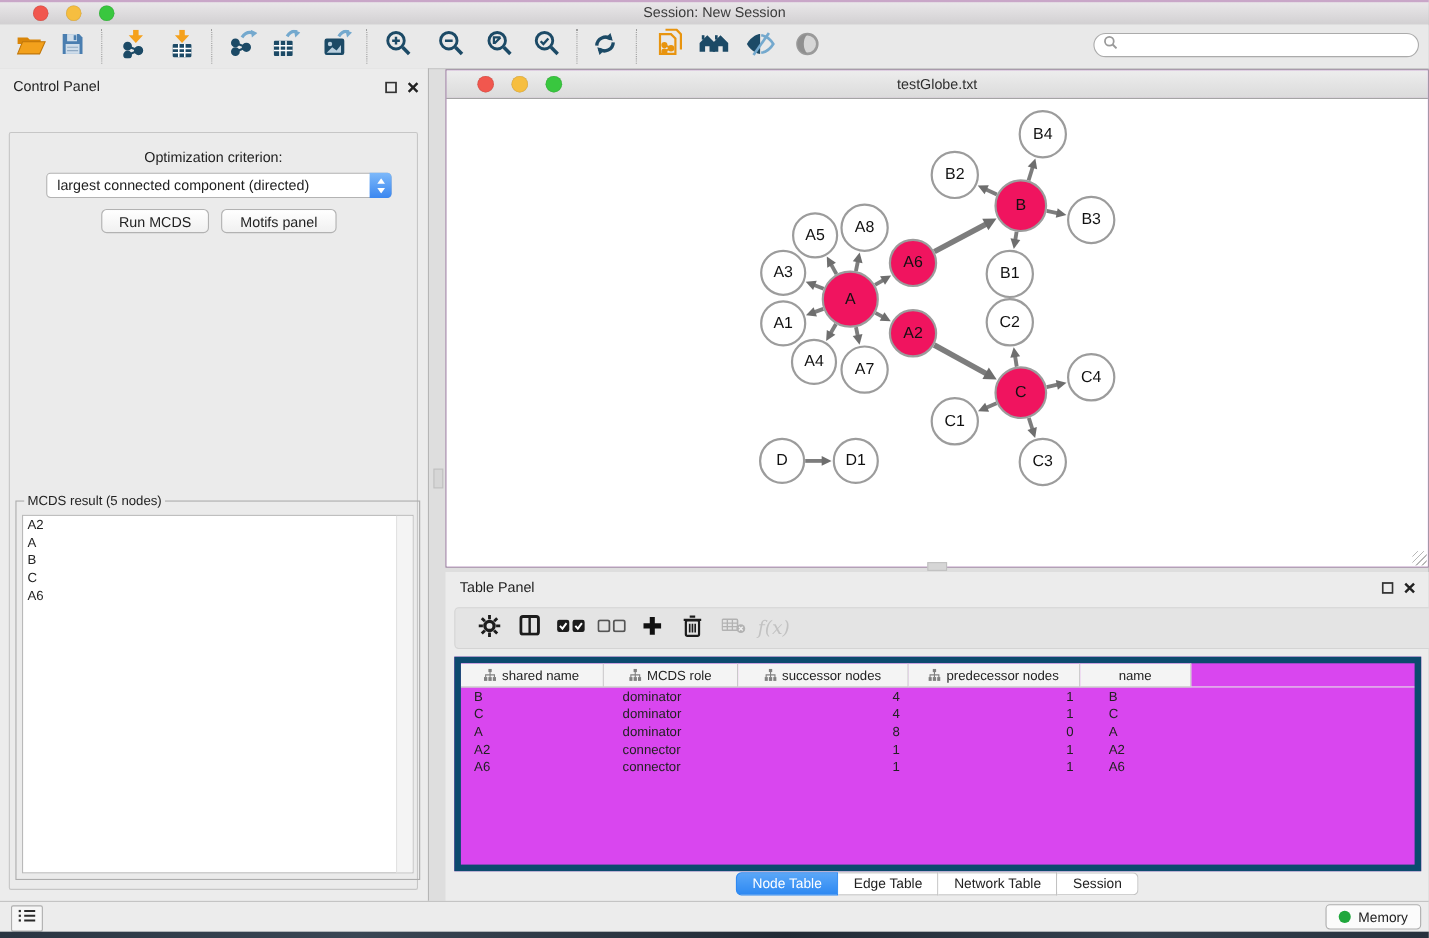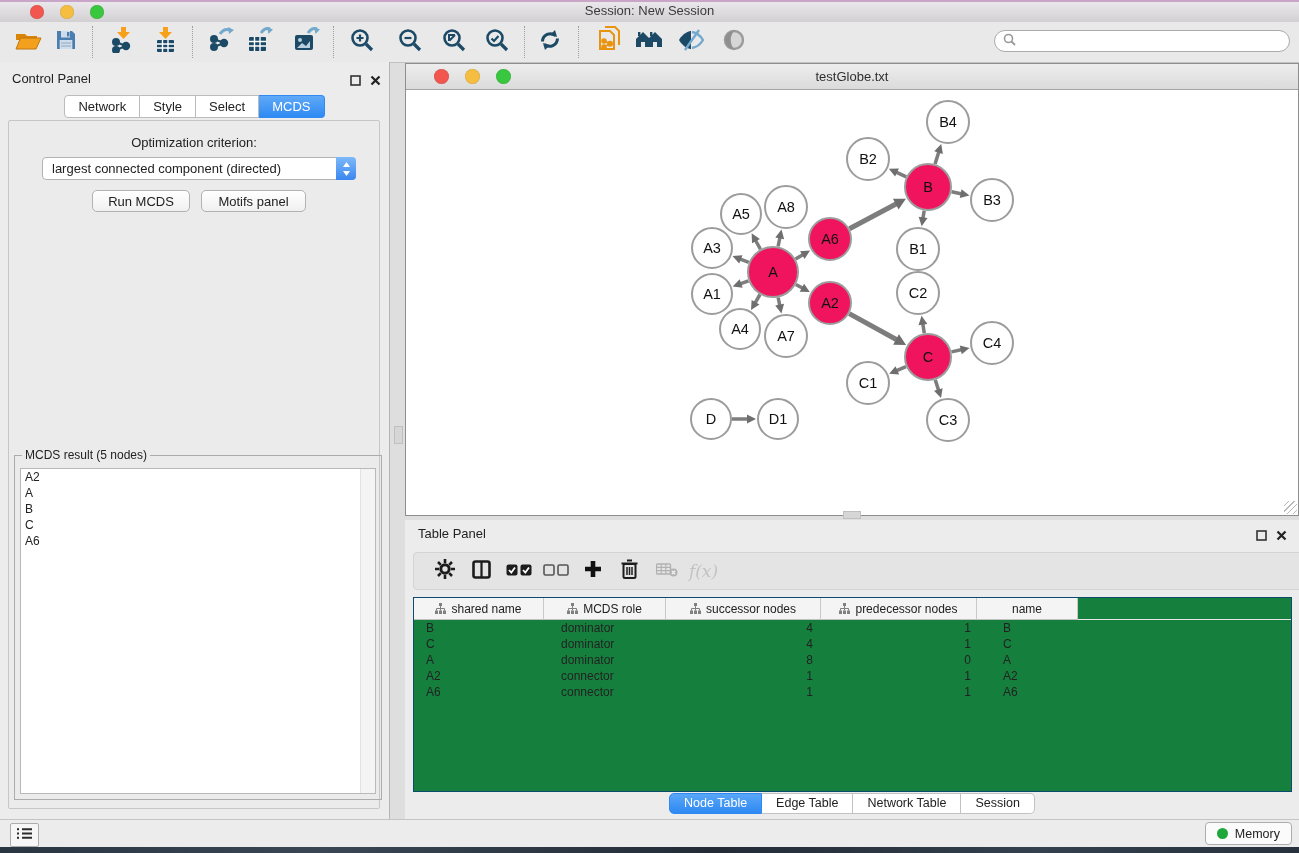--- a/index.html
+++ b/index.html
@@ -63,21 +63,21 @@
 
   
   .table-panel{position:absolute;left:405px;top:520px;width:894px;height:299px;background:#ECECEC;}
   .tp-title{position:absolute;left:13px;top:6px;font-size:13px;}
   .table-panel .win-btns{right:12px;top:7px;}
   .tp-toolbar{position:absolute;left:8px;top:32px;width:1044px;height:38px;background:#E4E4E4;border:1px solid #D4D4D4;
               border-radius:4px;box-sizing:border-box;display:flex;align-items:center;padding-left:12px;}
   .tp-btn{width:37px;height:32px;display:flex;align-items:center;justify-content:center;}
   .tp-btn.disabled{opacity:.45;}
   .fx{font-family:"DejaVu Serif","Liberation Serif",serif;font-style:italic;font-size:17px;color:#9a9a9a;}
-  .dtable{position:absolute;left:8px;top:77px;width:879px;height:195px;background:#15803d;border:1px solid #0c4a6e;box-sizing:border-box;overflow:hidden;}
+  .dtable{position:absolute;left:8px;top:77px;width:879px;height:195px;background:#d946ef;border:6px solid #0c4a6e;box-sizing:border-box;overflow:hidden;}
   .dt-header{display:flex;height:22px;font-size:12px;color:#222;}
   .dt-hcell{background:#F4F4F4;border-right:1px solid #C9C9C9;border-bottom:1px solid #C0C0C0;
             display:flex;align-items:center;justify-content:center;gap:5px;box-sizing:border-box;}
   .dt-hfill{flex:1;border-bottom:1px solid #E6E6E6;}
   .dt-row{display:flex;height:16px;font-size:12px;align-items:center;}
   .dt-cell{box-sizing:border-box;white-space:nowrap;overflow:hidden;}
   .c0{width:130px;padding-left:12px;} .c1{width:122px;padding-left:17px;}
   .c2{width:155px;text-align:right;padding-right:8px;} .c3{width:156px;text-align:right;padding-right:6px;}
   .c4{width:101px;padding-left:26px;}
   .bottom-tabs{position:absolute;left:0;right:0;top:273px;display:flex;justify-content:center;}
@@ -260,26 +260,20 @@
   <div class="control-panel">
     <div class="cp-title">Control Panel</div>
     <div class="win-btns">
       <span><svg width="11" height="11" viewBox="0 0 11 11">
             <rect x="1" y="1" width="9" height="9" fill="none" stroke="#333" stroke-width="1.6"></rect>
           </svg></span>
       <span><svg width="11" height="11" viewBox="0 0 11 11">
             <path d="M1.5 1.5l8 8M9.5 1.5l-8 8" stroke="#222" stroke-width="2.2"></path>
           </svg></span>
     </div>
-    <div class="ctabs">
-        <div class="ctab">Network</div>
-        <div class="ctab">Style</div>
-        <div class="ctab">Select</div>
-        <div class="ctab active">MCDS</div>
-      </div>
     <div class="cp-content">
       <div class="opt-label">Optimization criterion:</div>
       <div class="dropdown">
         <span class="dd-text">largest connected component (directed)</span>
         <span class="dd-stepper">
             <svg width="9" height="14" viewBox="0 0 9 14">
               <path d="M4.5 0 8 5H1z" fill="#fff"></path>
               <path d="M4.5 14 1 9h7z" fill="#fff"></path>
             </svg>
           </span>

